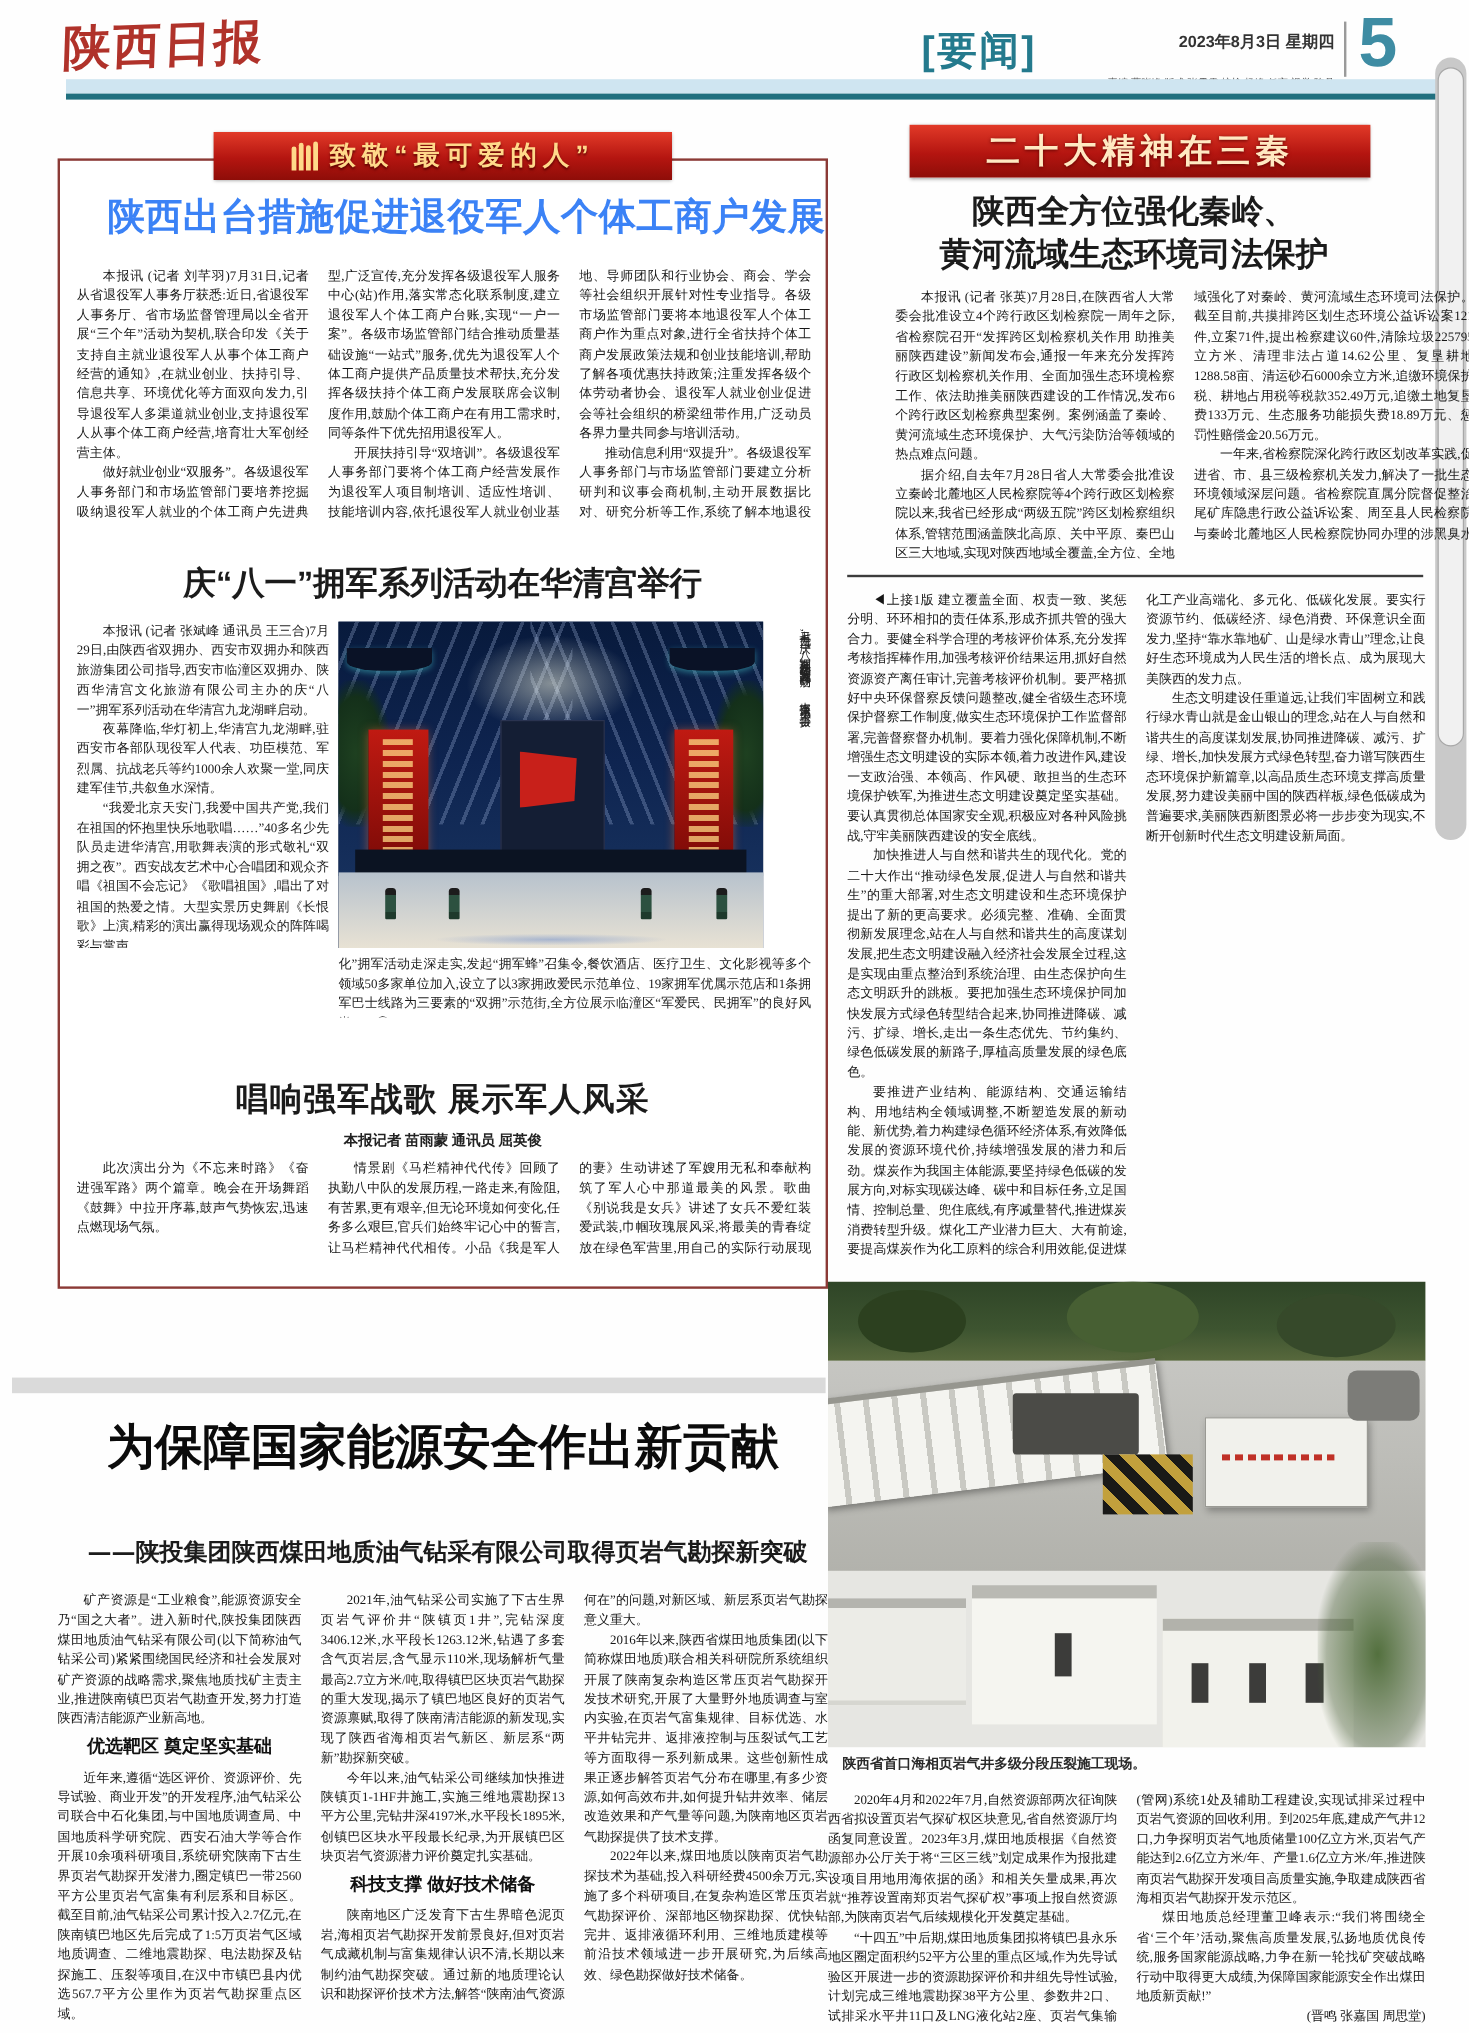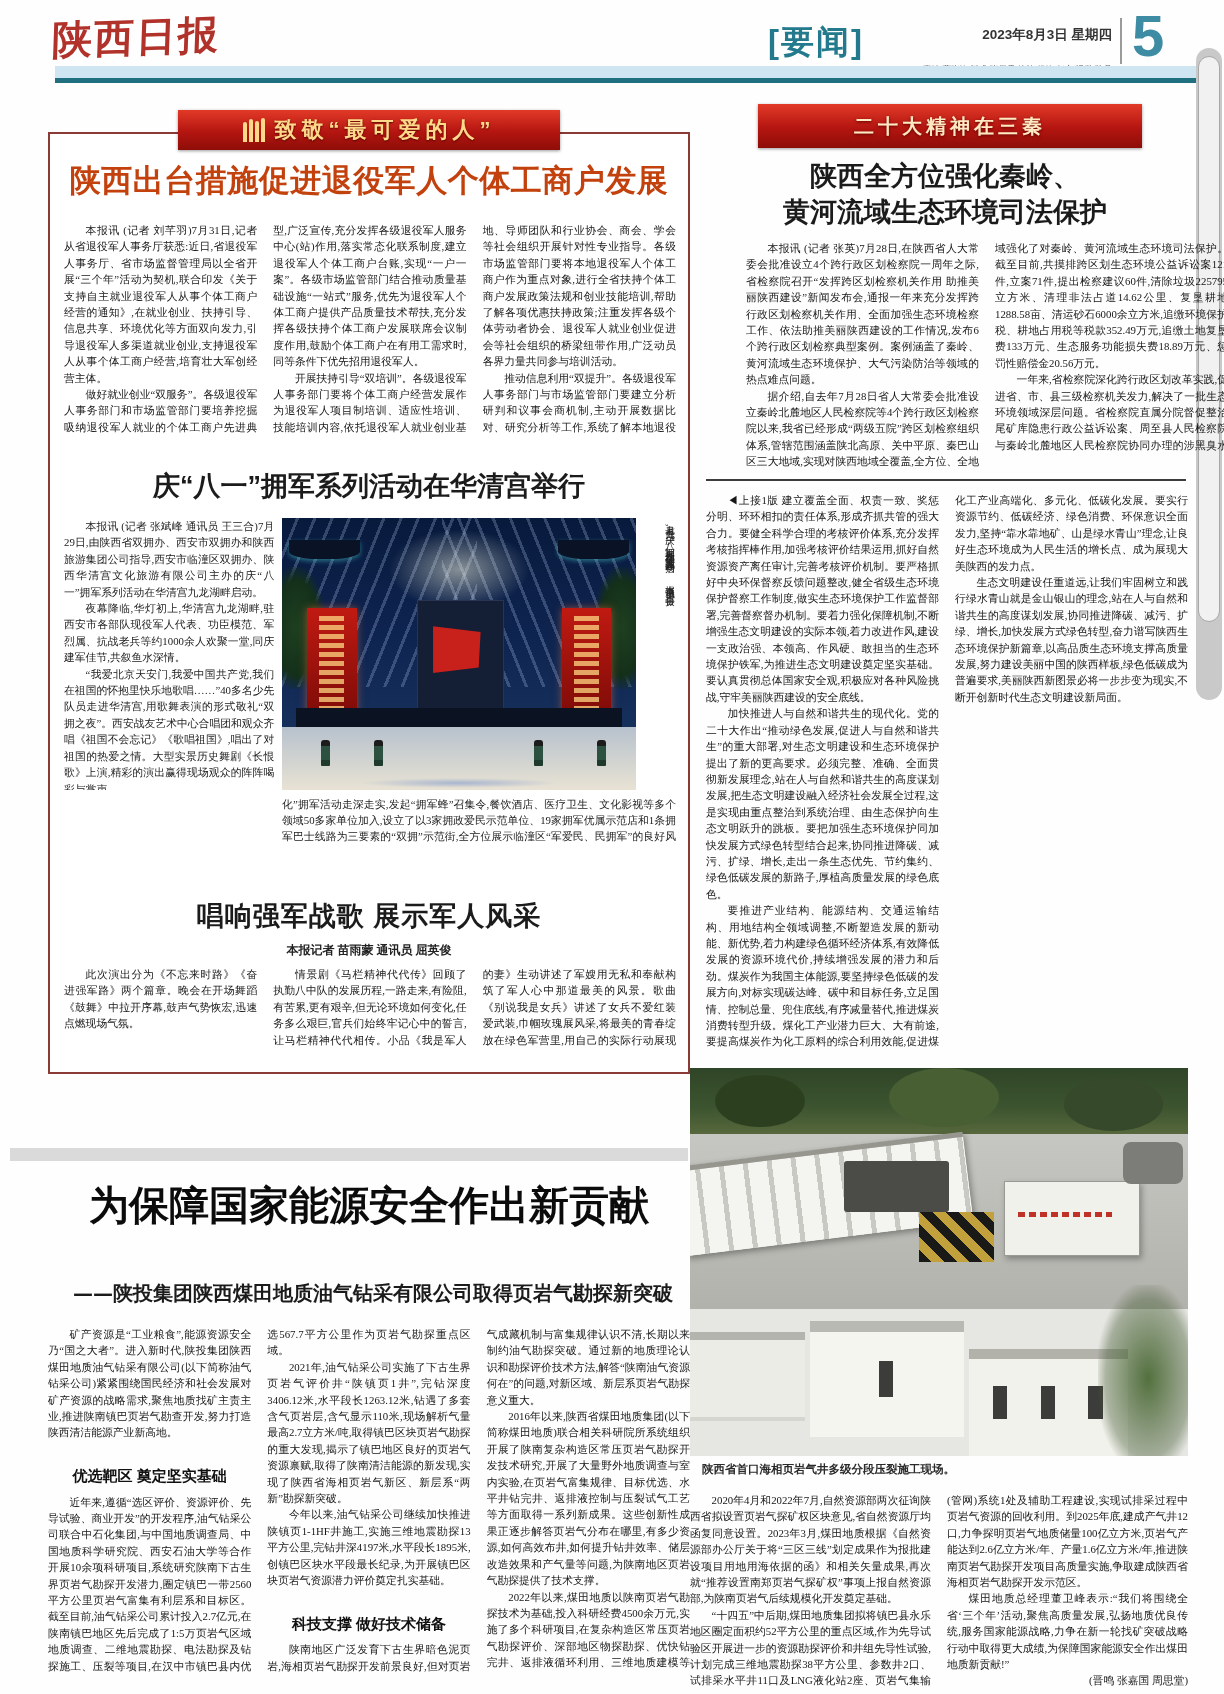--- a/index.html
+++ b/index.html
@@ -21,33 +21,33 @@
   .teal-line{left:55px;top:78px;width:1142px;height:5px;background:#20707f;}
   
   .sb-track{left:1196px;top:48px;width:26px;height:652px;background:#c9c9c9;border-radius:13px;}
   .sb-thumb{left:1198px;top:56px;width:22px;height:566px;background:#f1f1f1;border:1px solid #a8a8a8;
             border-radius:11px;box-sizing:border-box;}
   
   .cols{column-gap:16px;column-fill:auto;overflow:hidden;font-size:10.8px;line-height:1.52;
         text-align:justify;color:#161616;}
   .cols p, .tail p {margin:0;text-indent:2em;}
   .cols h4{font-family:"Liberation Sans",sans-serif;font-size:15px;font-weight:900;text-align:center;
-           margin:24px 0 6px;break-inside:avoid;color:#111;}
+           margin:4px 0 6px;break-inside:avoid;color:#111;}
   .cols p.ra{text-align:right;text-indent:0;}
   .c3{column-count:3;}  .c2{column-count:2;}
   
   .left-box{left:48px;top:132px;width:642px;height:942px;border:2px solid #8b3a36;background:#fff;box-sizing:border-box;}
   .banner{font-family:"Liberation Sans",sans-serif;text-align:center;
           background:linear-gradient(180deg,#e23a28 0%,#b41510 55%,#8e0d08 100%);
           box-shadow:0 1px 3px rgba(0,0,0,.4);display:flex;align-items:center;justify-content:center;}
   .banner1{left:50%;top:-24px;transform:translateX(-50%);width:382px;height:40px;gap:10px;}
   .banner1 .t{font-size:22px;font-weight:bold;color:#ffd98a;letter-spacing:5px;
               text-shadow:0 1px 2px #5d0300;}
-  .headline1{left:0;top:26px;width:100%;text-align:center;font-family:"Liberation Sans",sans-serif;
-             font-size:31px;font-weight:900;color:#c2410c;letter-spacing:0.5px;}
+  .headline1{left:0;top:26px;width:100%;text-align:right;font-family:"Liberation Sans",sans-serif;
+             font-size:31px;font-weight:900;color:#3b82f6;letter-spacing:0.5px;}
   .art1-text{left:14px;top:88px;width:612px;height:224px;}
   .title2{left:0;top:334px;width:100%;text-align:center;font-family:"Liberation Sans",sans-serif;
           font-size:27px;font-weight:900;}
   .art2-row{left:14px;top:384px;width:612px;height:272px;display:flex;gap:8px;}
   .art2-left{width:212px;height:272px;overflow:hidden;font-size:10.8px;line-height:1.52;text-align:justify;}
   .art2-left p{margin:0;text-indent:2em;}
   .stage-photo{position:relative;width:354px;height:272px;overflow:hidden;background:#0b1f44;flex:none;}
   .vcap{width:30px;height:272px;writing-mode:vertical-rl;font-size:9.5px;line-height:1.35;
         letter-spacing:1px;color:#222;padding-left:2px;}
   .art2-tail{left:232px;top:662px;width:394px;height:52px;font-size:10.8px;line-height:1.5;
@@ -84,21 +84,21 @@
         clip-path:polygon(0 0,100% 12%,96% 88%,0 100%);}
   .stagewall{position:absolute;left:4%;right:4%;top:70%;height:9%;background:#0b1322;}
   .floor{position:absolute;left:0;right:0;bottom:0;height:23%;
          background:linear-gradient(180deg,#b7c2cd,#e8e2d4);}
   .oval{position:absolute;left:22%;bottom:4%;width:56%;height:16%;
         background:radial-gradient(ellipse at center,rgba(80,120,200,.4),transparent 70%);}
   .perf{position:absolute;bottom:9%;width:9px;height:26px;border-radius:3px 3px 1px 1px;
         background:linear-gradient(180deg,#1c1c1c 0 22%,#2c5140 22% 78%,#1e3a2c 78%);}
   
   .banner2{left:758px;top:104px;width:384px;height:44px;}
-  .banner2 .t{font-size:20px;font-weight:900;color:#ffe9c2;letter-spacing:4px;text-shadow:0 1px 3px #600200;}
+  .banner2 .t{font-size:28px;font-weight:900;color:#ffe9c2;letter-spacing:4px;text-shadow:0 1px 3px #600200;}
   .headline4{left:700px;top:158px;width:490px;text-align:center;font-family:"Liberation Sans",sans-serif;
              font-size:27px;font-weight:900;line-height:1.35;white-space:pre-line;}
   .art4-text{left:706px;top:240px;width:482px;height:230px;margin-left:40px;}
   .rule5{left:706px;top:479px;width:480px;height:2px;background:#3c3c3c;}
   .art5-text{left:706px;top:492px;width:482px;height:566px;}
   
   .gray-band{left:10px;top:1148px;width:678px;height:13px;background:#dadada;}
   .frack-photo{left:690px;top:1068px;width:498px;height:388px;position:absolute;overflow:hidden;background:#e6e6e2;}
   .caption6{left:702px;top:1462px;width:480px;font-size:11.5px;font-weight:bold;color:#2a2a2a;}
   .headline6{left:48px;top:1178px;width:642px;text-align:center;font-family:"Liberation Sans",sans-serif;

